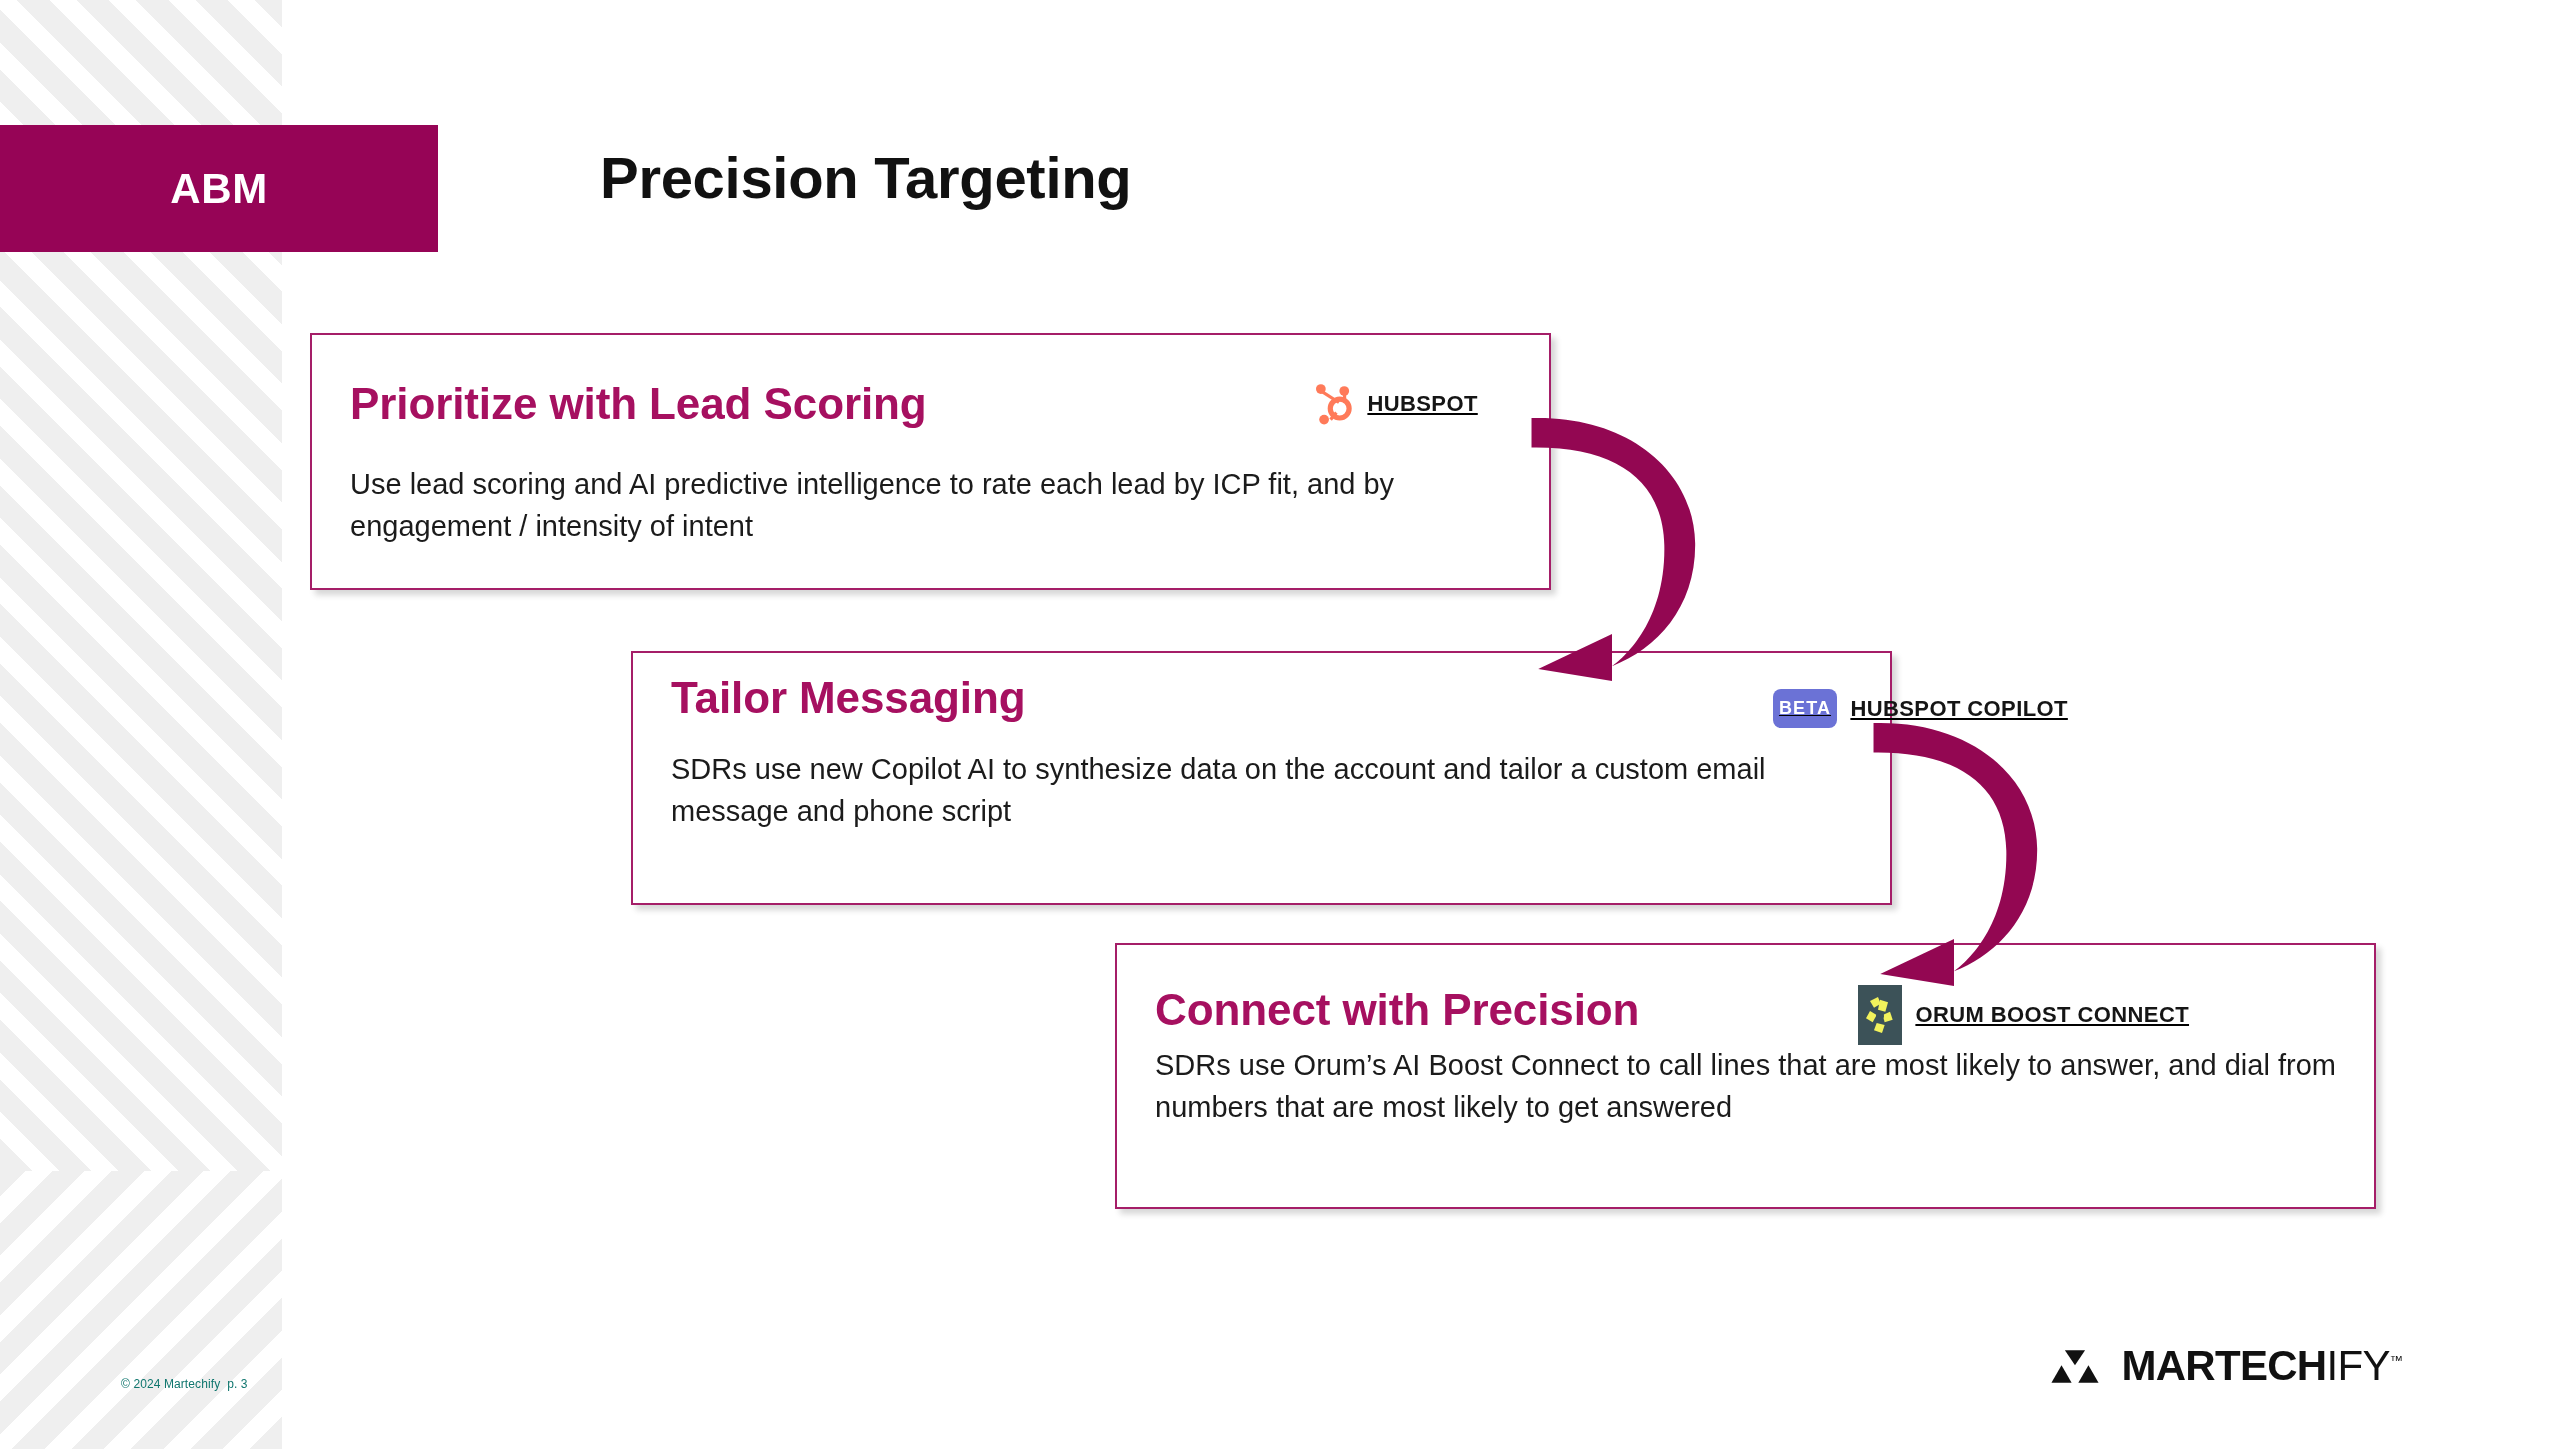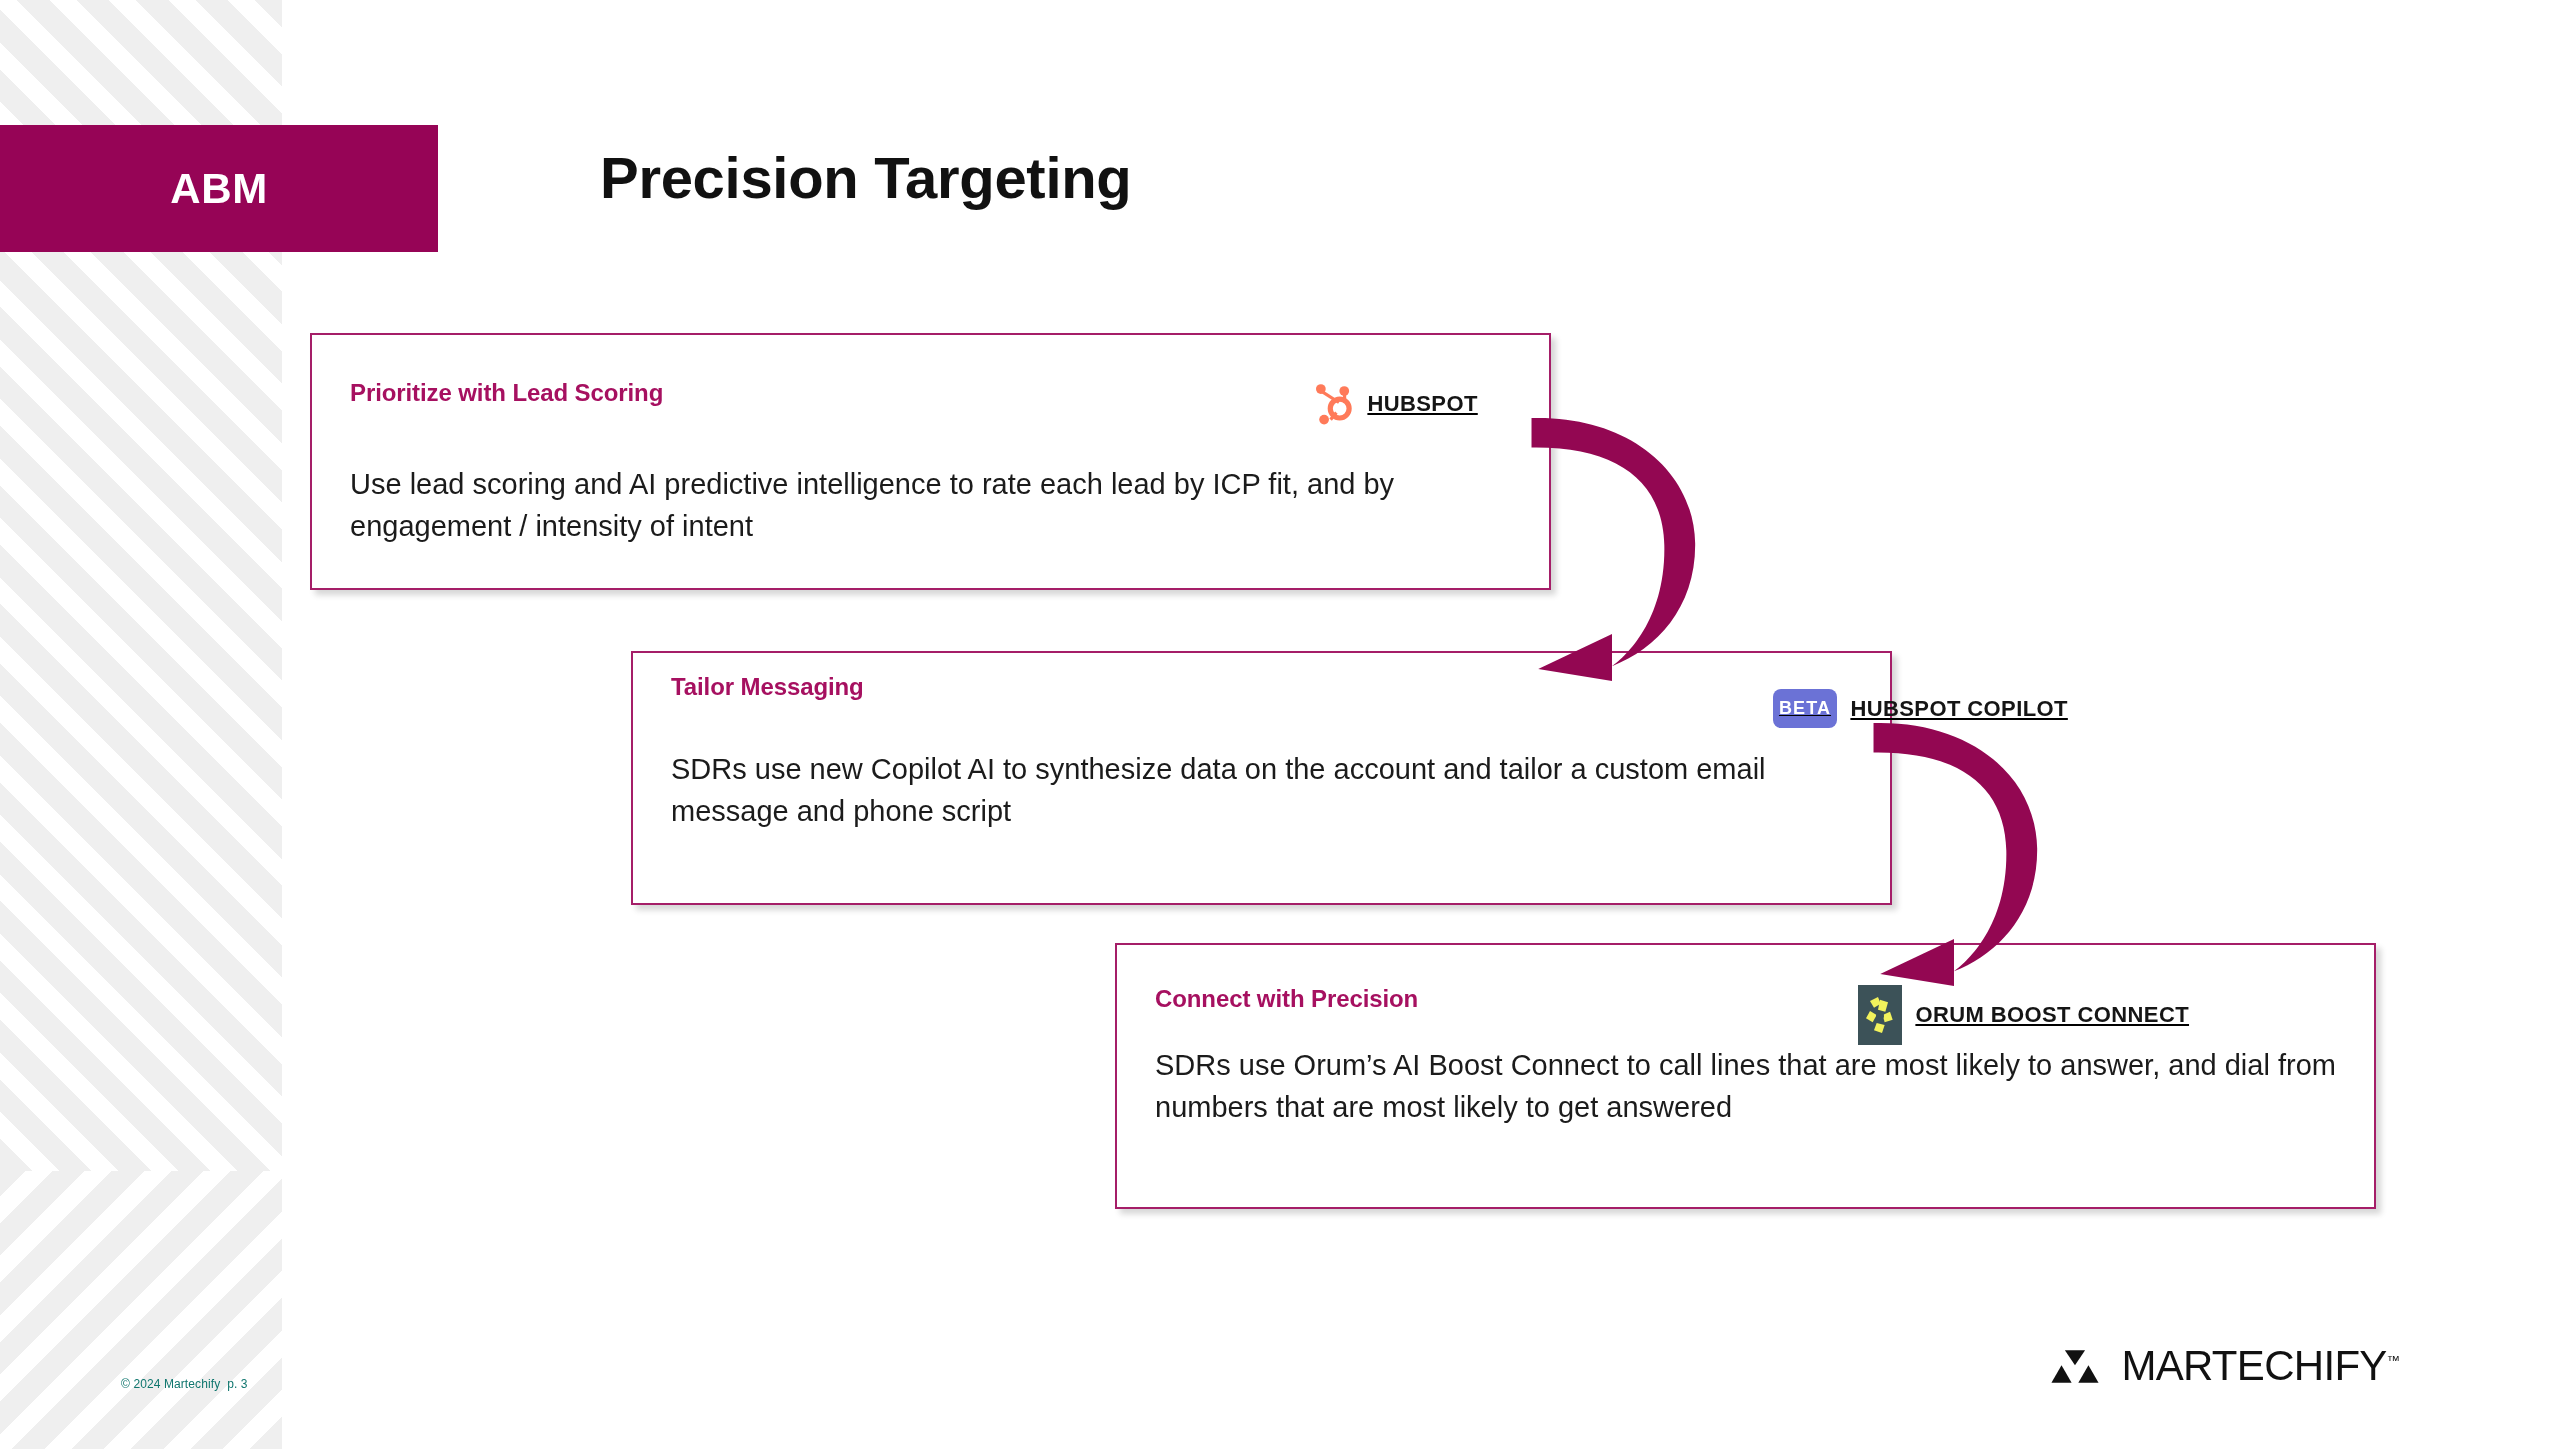--- a/index.html
+++ b/index.html
@@ -44,21 +44,21 @@
     position:absolute;background:#ffffff;border:2.7px solid #A51E68;
     box-shadow:4.7px 4.7px 6px rgba(0,0,0,0.16);
     box-sizing:border-box;
   }
   #card-0{left:310px;top:333px;width:1241px;height:257px;}
   #card-1{left:631px;top:651px;width:1261px;height:254px;}
   #card-2{left:1107px;top:943px;width:1261px;height:266px;margin-left:8px;}
 
   .card-heading{
     position:absolute;
-    font-size:24px;font-weight:bold;color:#A61060;letter-spacing:-0.1px;
+    font-size:44px;font-weight:bold;color:#A61060;letter-spacing:-0.1px;
     white-space:nowrap;
   }
   #card-0 .card-heading{left:38px;top:44px;}
   #card-1 .card-heading{left:38px;top:20px;}
   #card-2 .card-heading{left:38px;top:40px;}
 
   .card-body{
     position:absolute;
     font-size:29px;line-height:1.45;color:#1b1b1b;font-weight:normal;
   }
@@ -93,21 +93,21 @@
   .footer-note{
     position:absolute;left:121px;top:1377px;
     font-size:12px;color:#0f766e;letter-spacing:0.1px;white-space:nowrap;
   }
   .brand-logo{
     position:absolute;left:2050px;top:1342px;
     display:flex;align-items:center;gap:17.4px;
   }
   .brand-mark{width:54px;height:35px;display:block;}
   .brand-wordmark{font-size:42px;letter-spacing:-0.7px;color:#111;white-space:nowrap;}
-  .brand-wordmark .w-strong{font-weight:normal;}
+  .brand-wordmark .w-strong{font-weight:bold;}
   .brand-wordmark .w-light{font-weight:normal;}
   .brand-tm{font-size:13.4px;vertical-align:super;font-weight:normal;}
 </style>
 </head>
 <body>
 
 <div id="slide">
 
   <div class="deco-band">
     <div class="deco-half deco-top"></div>

